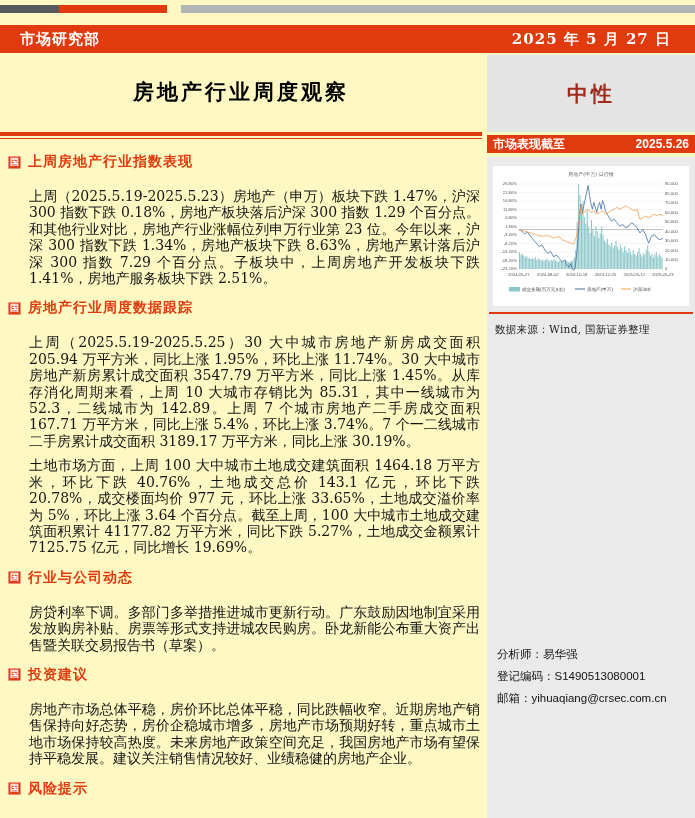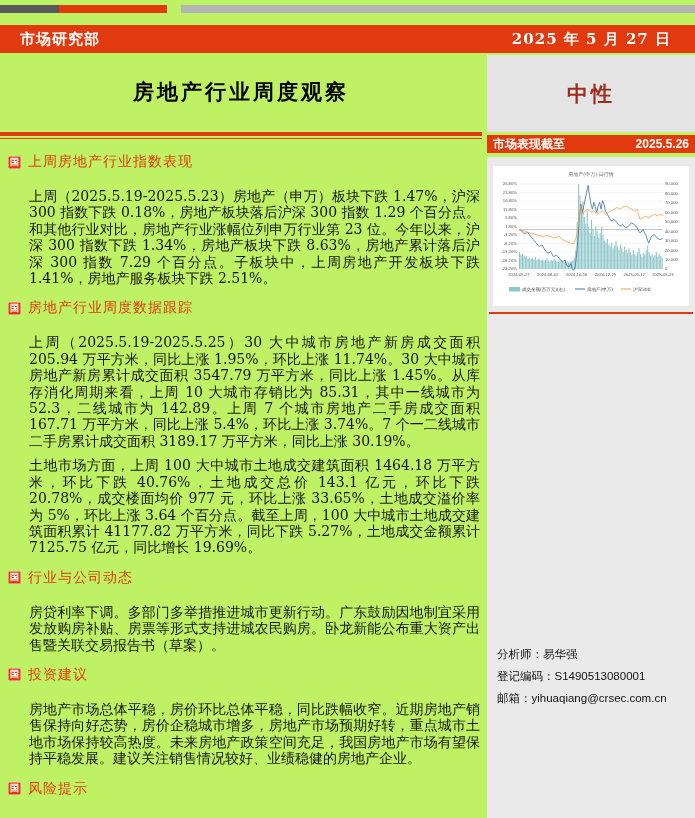--- a/index.html
+++ b/index.html
@@ -1,16 +1,16 @@
 <!DOCTYPE html>
 <html><head>
 <meta charset="utf-8">
 <style>
   html,body{margin:0;padding:0;background:#fff;}
-  .page{position:relative;width:695px;height:818px;overflow:hidden;background:#bef264;
+  .page{position:relative;width:695px;height:818px;overflow:hidden;background:#fef9c3;
         font-family:"DejaVu Serif",serif;-webkit-font-smoothing:antialiased;}
 
   
   .topbars{position:absolute;top:5px;left:0;width:100%;height:8px;}
   .tb1{position:absolute;left:0;top:0;width:59px;height:8px;background:#595a5c;}
   .tb2{position:absolute;left:59px;top:0;width:108px;height:8px;background:#e13a0e;}
   .tb3{position:absolute;left:181px;top:0;right:0;height:8px;background:#b2b4b6;}
 
   
   .banner{position:absolute;top:25px;left:0;right:0;height:28px;background:#e13a0e;color:#fff;
@@ -24,21 +24,21 @@
   .rule{margin-top:26px;}
   .rule-thick{height:4px;background:#e13a0e;}
   .rule-thin{height:1px;background:#e13a0e;margin-top:2px;}
 
   .sections{padding:1px 0 0 8px;}
   .section{margin-top:13px;}
   .sec-head{display:flex;align-items:center;gap:7px;}
   .seal{flex:0 0 auto;width:13px;height:13px;background:#e13a0e;color:#fff;font-size:9px;
         line-height:13px;text-align:center;font-weight:bold;
         box-shadow:inset 0 0 0 0.5px rgba(255,255,255,.85);}
-  .sec-title{color:#e13a0e;font-weight:normal;font-size:14px;letter-spacing:1px;}
+  .sec-title{color:#e13a0e;font-weight:bold;font-size:14px;letter-spacing:1px;}
   .sec-body{margin:17px 0 0 21px;width:451px;font-size:14px;line-height:16.4px;
             text-align:justify;color:#141414;}
   .sec-body p{margin:0 0 8px;}
 
   
   .sidebar{position:absolute;left:487px;top:55px;width:208px;bottom:0;}
   .rating-box{height:77px;background:#e4e4e5;display:flex;align-items:center;justify-content:center;
               font-size:21px;font-weight:bold;color:#9e2b1c;letter-spacing:3px;}
   .perf-bar{margin-top:3px;height:18px;background:#e13a0e;color:#fff;font-weight:bold;font-size:12px;
             display:flex;justify-content:space-between;align-items:center;padding:0 6px;}
@@ -282,20 +282,21 @@
             <text x="170" y="110" text-anchor="middle" font-size="4.2" fill="#555" font-family="&quot;Liberation Sans&quot;,sans-serif">2025-05-23</text>
             <rect x="16" y="121" width="11" height="4.5" fill="#8ec7c9"></rect>
             <text x="29" y="125" font-size="4.5" fill="#444" font-family="&quot;DejaVu Serif&quot;,serif">成交金额(百万元)(右)</text>
             <line x1="82" y1="123" x2="92" y2="123" stroke="#3f6fa0" stroke-width="1"></line>
             <text x="94" y="125" font-size="4.5" fill="#444" font-family="&quot;DejaVu Serif&quot;,serif">房地产(申万)</text>
             <line x1="128" y1="123" x2="138" y2="123" stroke="#f09f4e" stroke-width="1"></line>
             <text x="140" y="125" font-size="4.5" fill="#444" font-family="&quot;DejaVu Serif&quot;,serif">沪深300</text>
           </svg>
         </div>
       <div class="side-rule"></div>
+      <div class="source">数据来源：Wind, 国新证券整理</div>
       <div class="analyst">
         <div>
           <span>分析师：</span><span class="val">易华强</span>
         </div>
         <div>
           <span>登记编码：</span><span class="val">S1490513080001</span>
         </div>
         <div>
           <span>邮箱：</span><span class="val">yihuaqiang@crsec.com.cn</span>
         </div>

